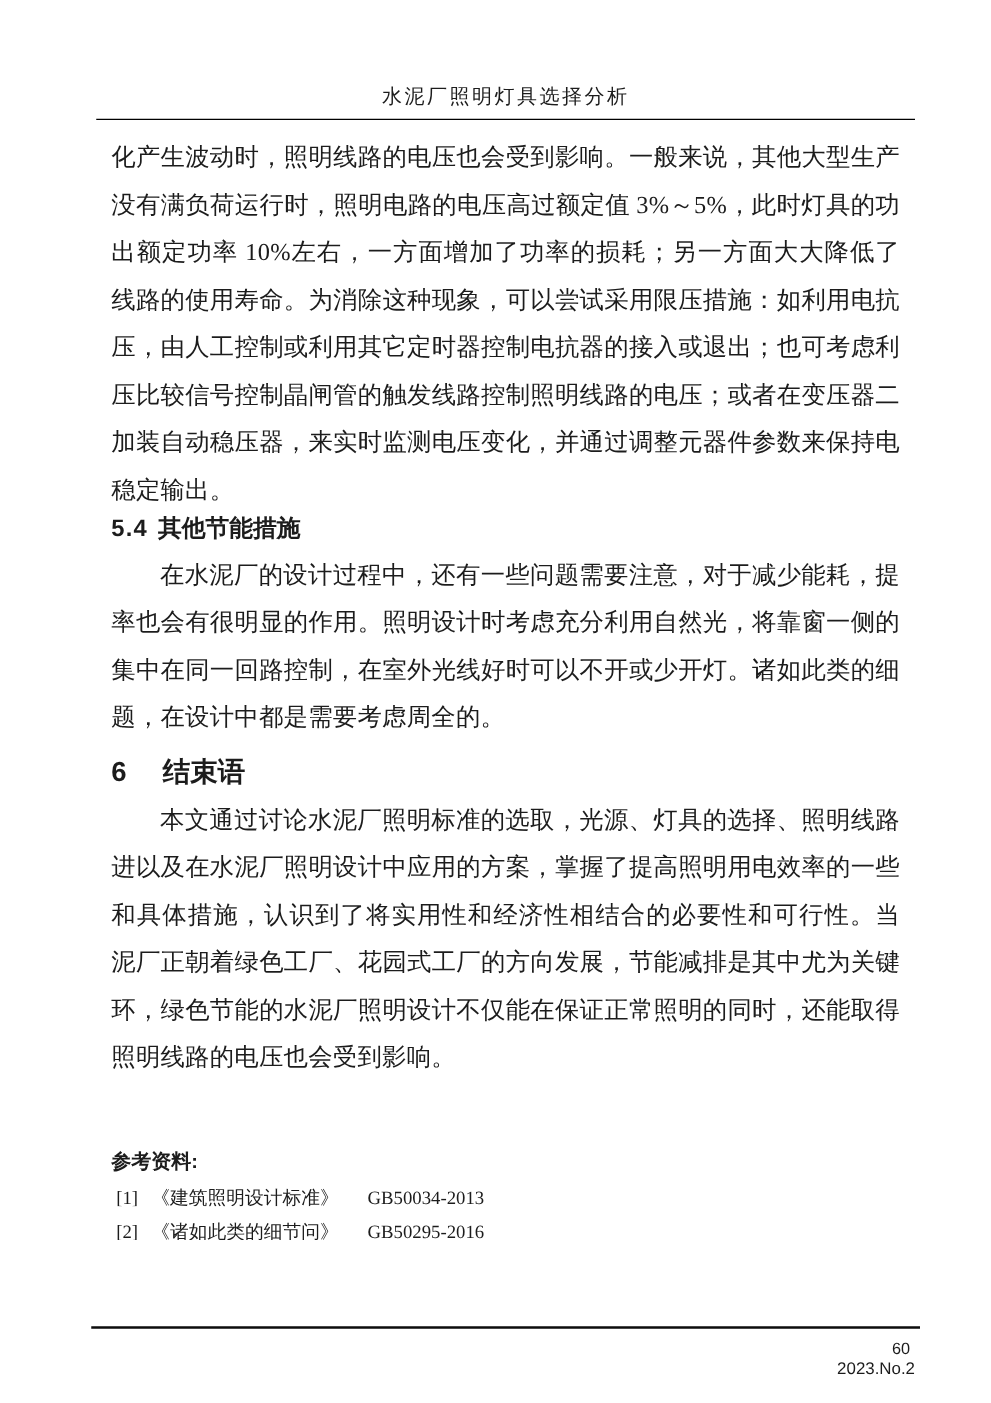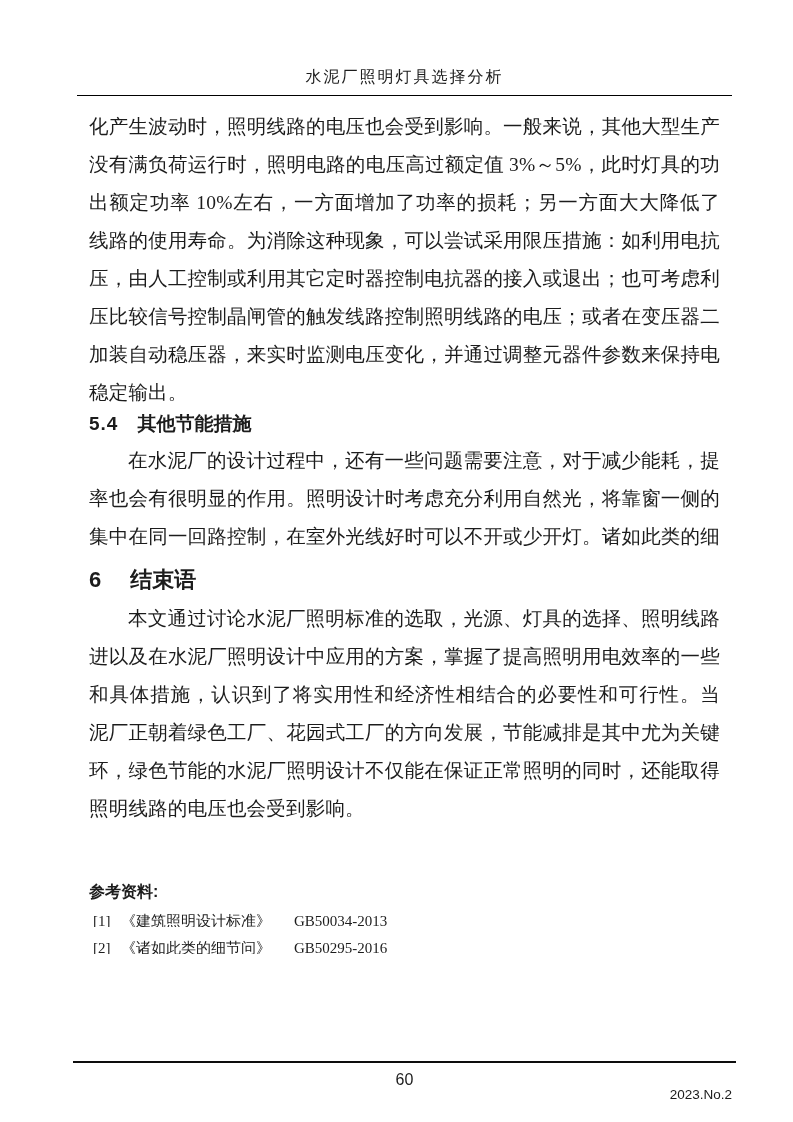--- a/index.html
+++ b/index.html
@@ -40,21 +40,21 @@
   .line.indent { text-indent: 39px; }
   
   .h-sub {
     font-family: "Liberation Sans", "DejaVu Sans", sans-serif;
     font-weight: 700;
     font-size: 19px;
     line-height: 28px;
     height: 28px;
     margin-top: -6px;
   }
-  .h-sub .h-num { margin-right: 11px; letter-spacing: 1px; }
+  .h-sub .h-num { letter-spacing: 1px; }
   .h-main {
     font-family: "Liberation Sans", "DejaVu Sans", sans-serif;
     font-weight: 700;
     font-size: 22px;
     line-height: 32px;
     height: 32px;
     margin-top: 4px;
   }
   .h-main .h-num { margin-right: 21px; }
   
@@ -78,22 +78,22 @@
   
   .page-footer {
     position: absolute;
     top: 1053px;
     left: 65px;
     right: 65px;
     border-top: 2.5px solid #0d0d0d;
     font-family: "Liberation Sans", "DejaVu Sans", sans-serif;
   }
   .page-number {
-    text-align: center;
-    font-size: 16px;
+    text-align: right;
+    font-size: 13px;
     padding-top: 4px;
   }
   .issue-label {
     position: absolute;
     right: 0;
     top: 20px;
     font-size: 13.5px;
   }
 </style>
 </head>
@@ -119,20 +119,21 @@
     </div>
 
     <div class="h-sub">
       <span class="h-num">5.4</span><span>其他节能措施</span>
     </div>
 
     <div>
       <div class="line indent">在水泥厂的设计过程中，还有一些问题需要注意，对于减少能耗，提高效</div>
       <div class="line">率也会有很明显的作用。照明设计时考虑充分利用自然光，将靠窗一侧的灯具</div>
       <div class="line">集中在同一回路控制，在室外光线好时可以不开或少开灯。诸如此类的细节问</div>
+      <div class="line end">题，在设计中都是需要考虑周全的。</div>
     </div>
 
     <div class="h-main">
       <span class="h-num">6</span><span>结束语</span>
     </div>
 
     <div>
       <div class="line indent">本文通过讨论水泥厂照明标准的选取，光源、灯具的选择、照明线路的改</div>
       <div class="line">进以及在水泥厂照明设计中应用的方案，掌握了提高照明用电效率的一些原理</div>
       <div class="line">和具体措施，认识到了将实用性和经济性相结合的必要性和可行性。当下，水</div>

